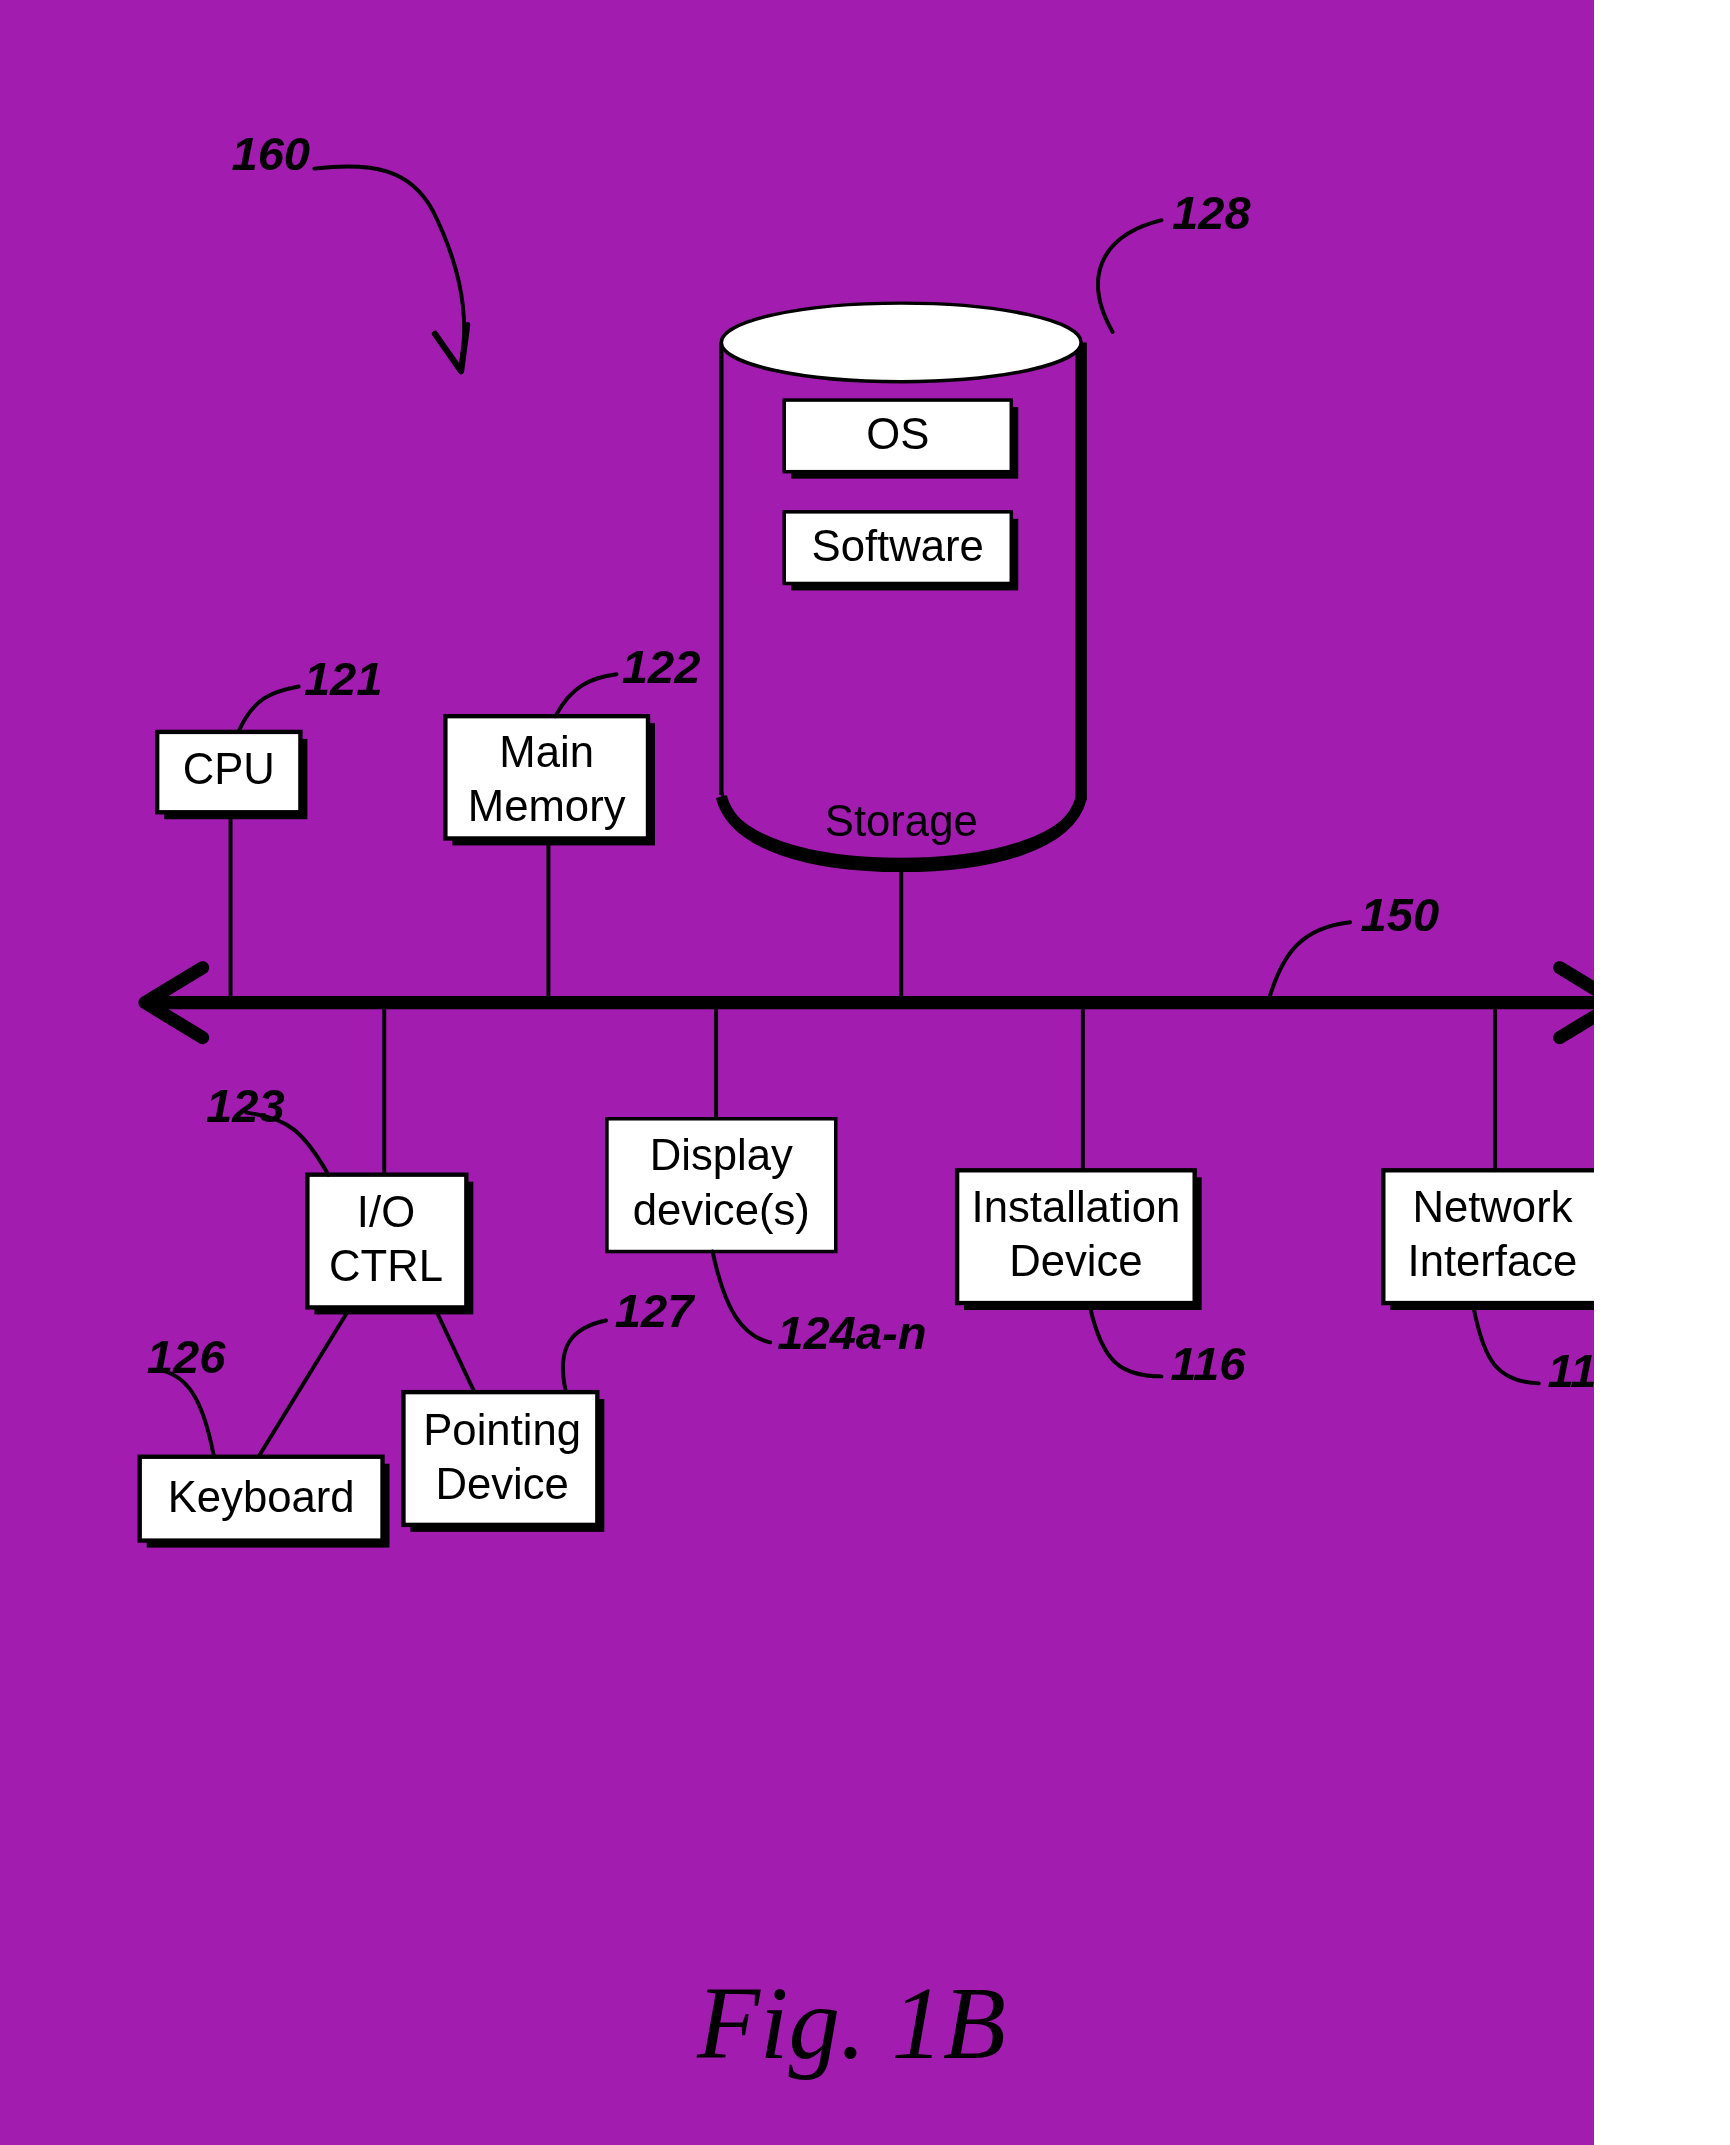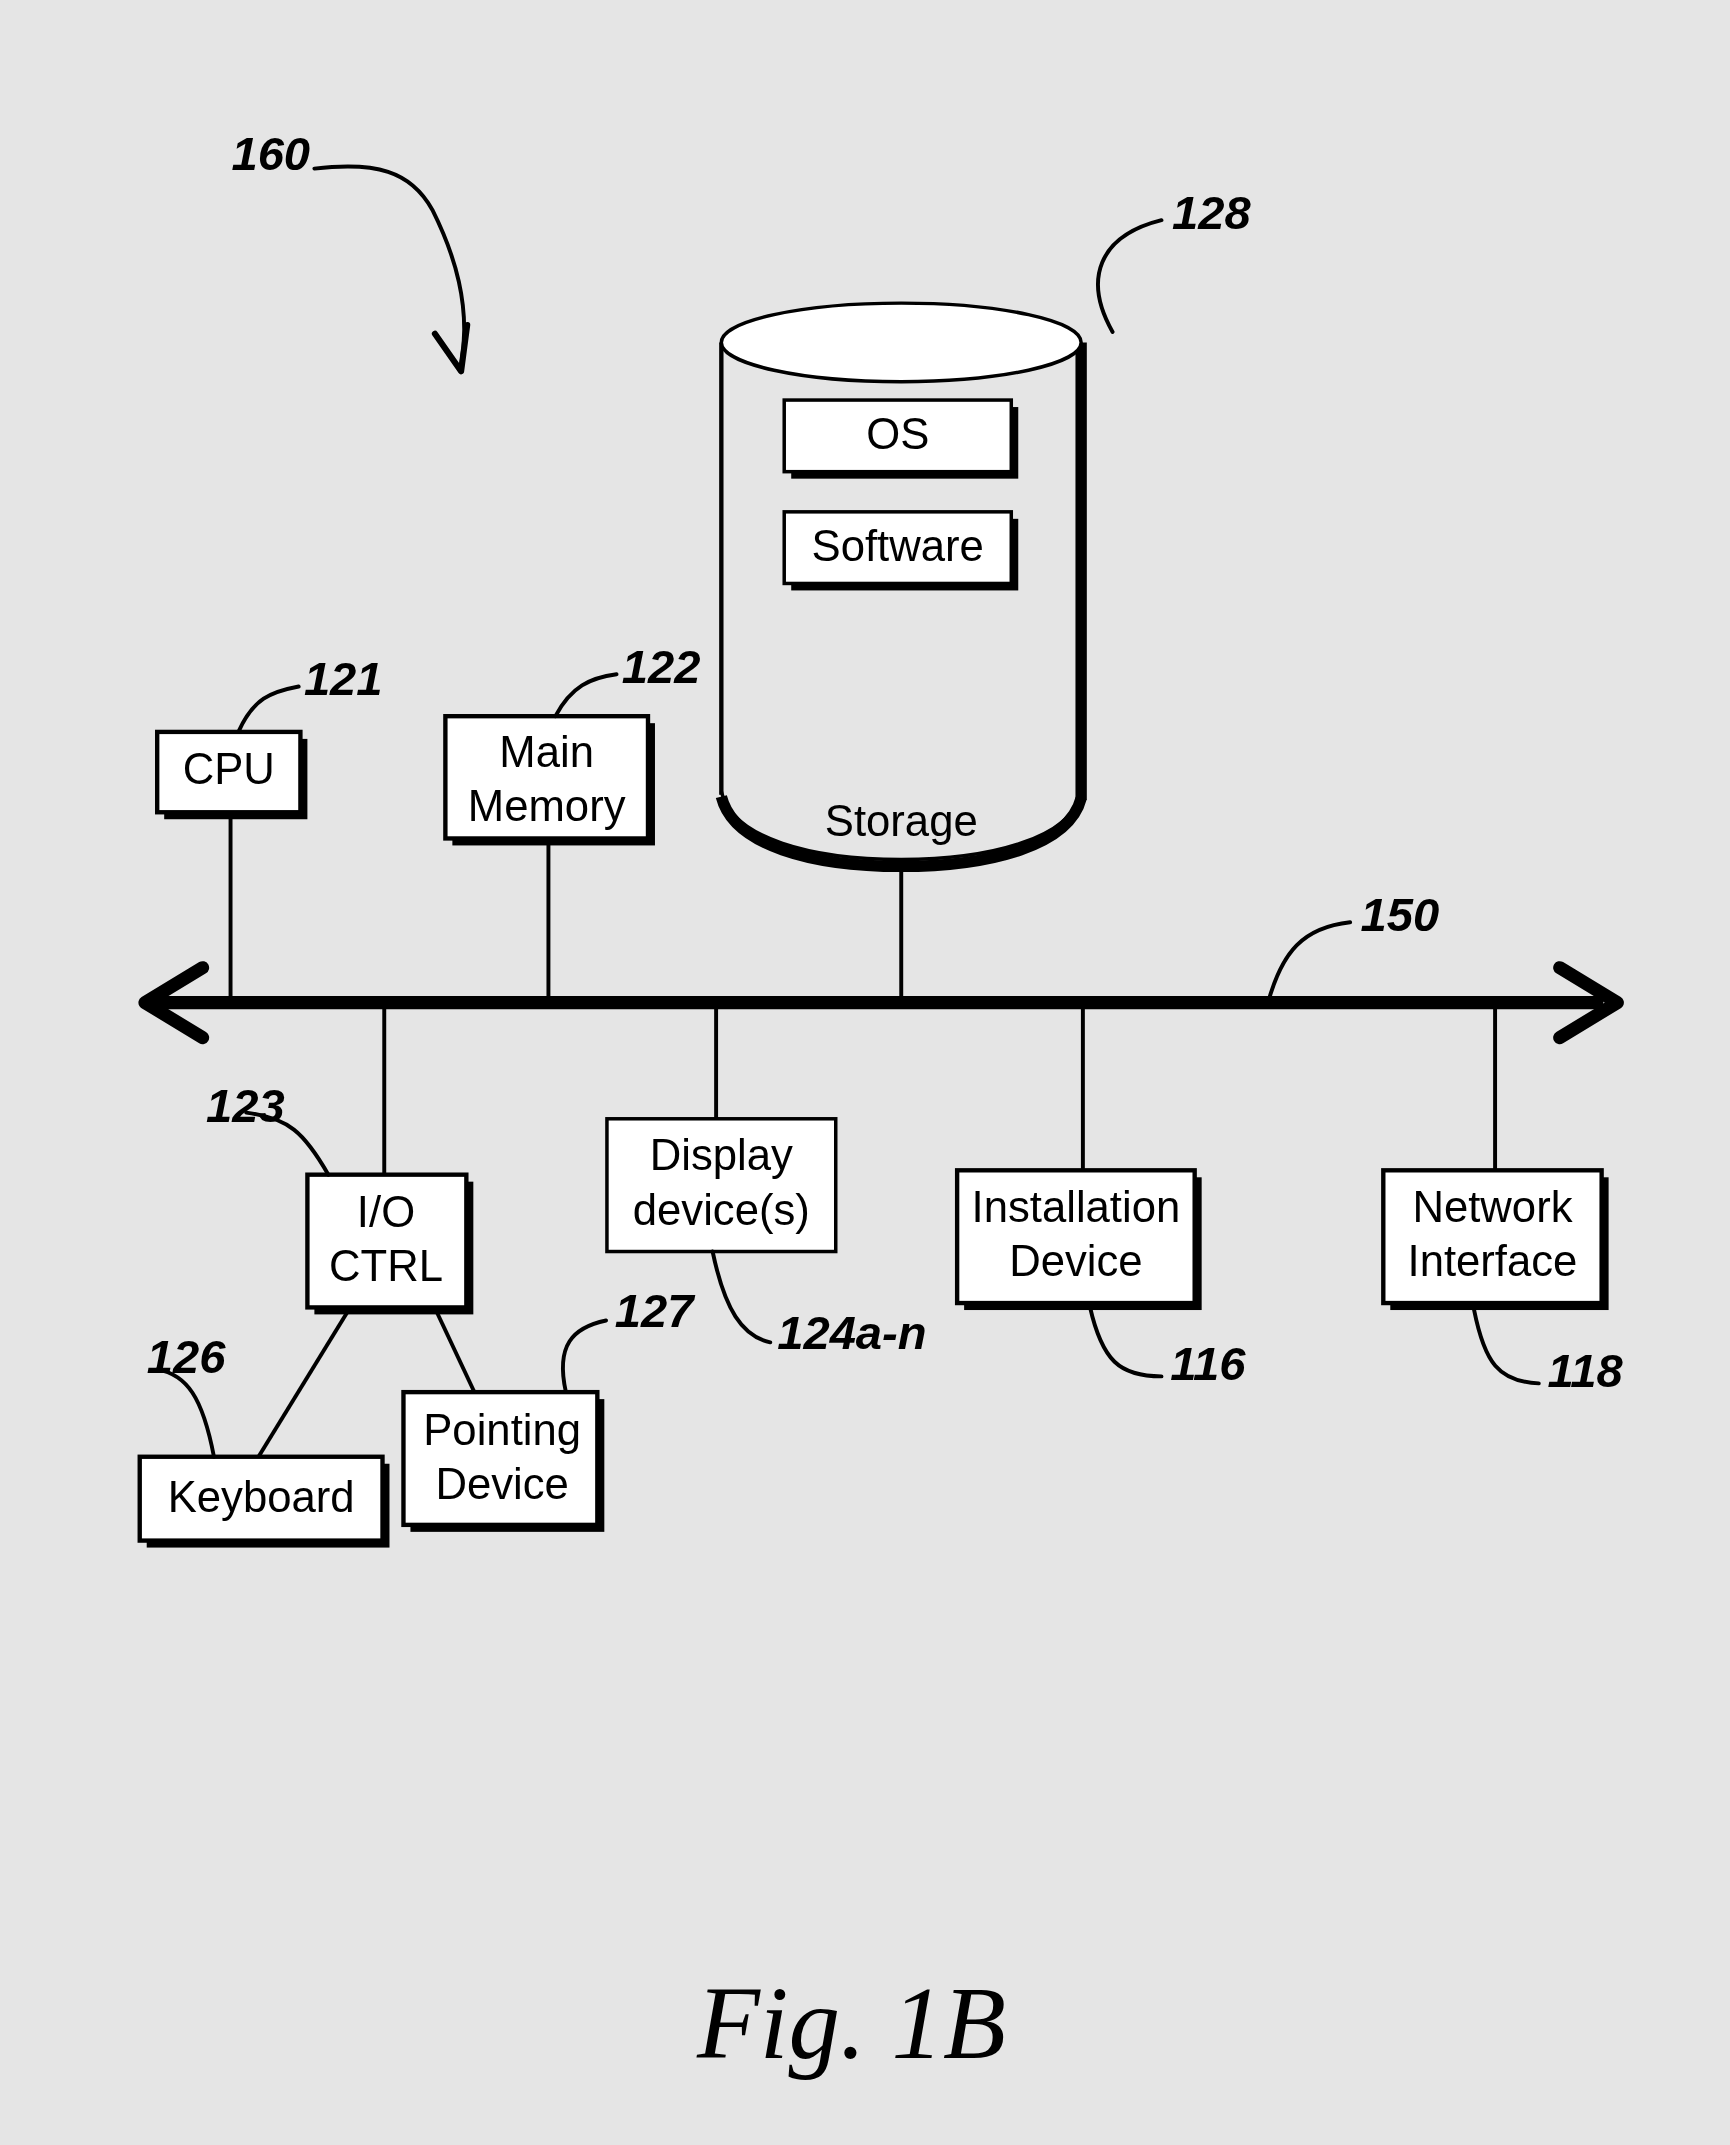--- a/index.html
+++ b/index.html
@@ -7,23 +7,23 @@
     margin: 0;
     padding: 0;
     background: #ffffff;
   }
   body {
     font-family: "Liberation Sans", sans-serif;
     color: #000000;
   }
   #page {
     position: relative;
-    width: 1730px;
+    width: 1594px;
     height: 2145px;
-    background: #e5e5e5;
+    background: #a21caf;
     overflow: hidden;
   }
   #figure-svg {
     position: absolute;
     left: 0;
     top: 0;
     width: 1730px;
     height: 2145px;
   }
   .box-fill { fill: #ffffff; }

